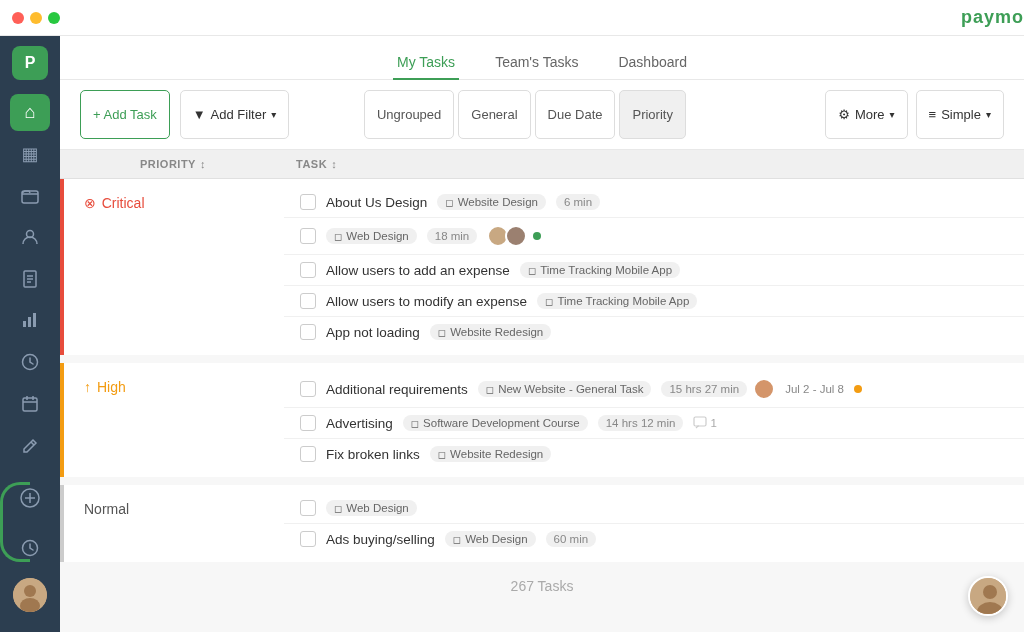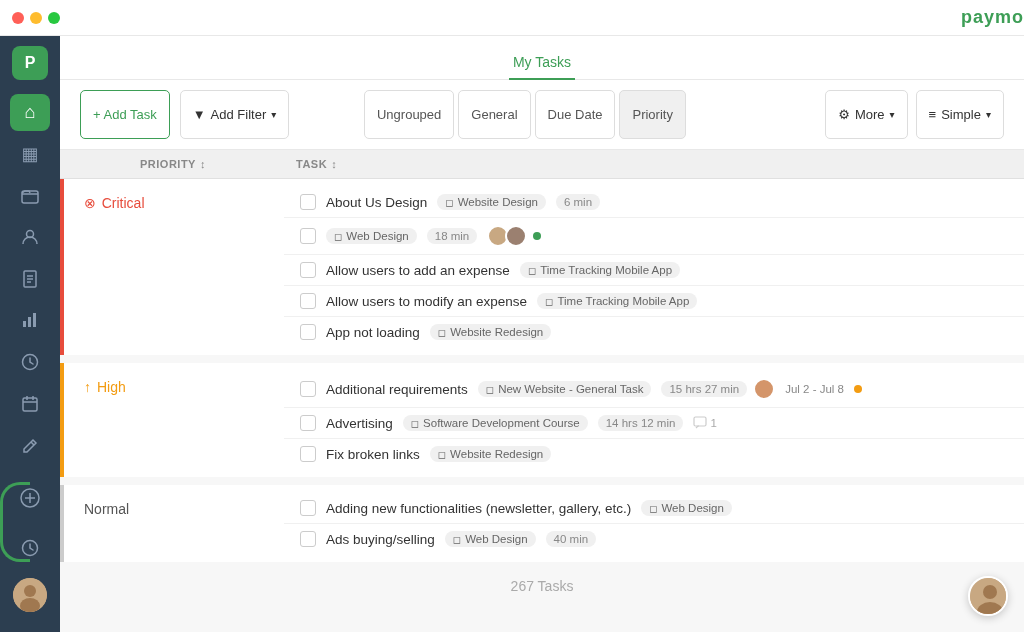--- a/index.html
+++ b/index.html
@@ -420,20 +420,22 @@
         </svg>
       </div>
       <div class="deco-curve"></div>
     </div>
   </div>
 
   <div class="content-area">
 
     <div class="nav-tabs">
       <div class="nav-tab active">My Tasks</div>
+      <div class="nav-tab">Team's Tasks</div>
+      <div class="nav-tab">Dashboard</div>
     </div>
 
     <div class="toolbar">
       <button class="btn btn-green">+ Add Task</button>
       <button class="btn">
         <span>▼</span>
         <span>Add Filter</span>
         <span style="font-size:10px;">▾</span>
       </button>
       <div class="group-btns">
@@ -573,34 +575,33 @@
       </div>
 
       <div class="priority-group">
         <div class="priority-sidebar-bar normal"></div>
         <div class="priority-label-col">
           <span class="priority-name normal">Normal</span>
         </div>
         <div class="tasks-col">
           <div class="task-row">
             <div class="task-checkbox"></div>
-            <span class="task-name">Adding new functionalities (newsletter, gallery, etc.)</span>
             <span class="task-tag">
               <span style="font-size:10px;">◻</span>
               Web Design
             </span>
           </div>
           <div class="task-row">
             <div class="task-checkbox"></div>
             <span class="task-name">Ads buying/selling</span>
             <span class="task-tag">
               <span style="font-size:10px;">◻</span>
               Web Design
             </span>
-            <span class="task-time">40 min</span>
+            <span class="task-time">60 min</span>
           </div>
         </div>
       </div>
 
       <div class="footer-count">267 Tasks</div>
 
       <div style="position:fixed; bottom:16px; right:16px; width:40px; height:40px; border-radius:50%; background:#c8a882; overflow:hidden; border: 2px solid #fff; box-shadow: 0 2px 8px rgba(0,0,0,0.2);">
         <svg width="40" height="40" viewBox="0 0 40 40">
           <circle cx="20" cy="20" r="20" fill="#c8a882"></circle>
           <circle cx="20" cy="14" r="7" fill="#a07850"></circle>

